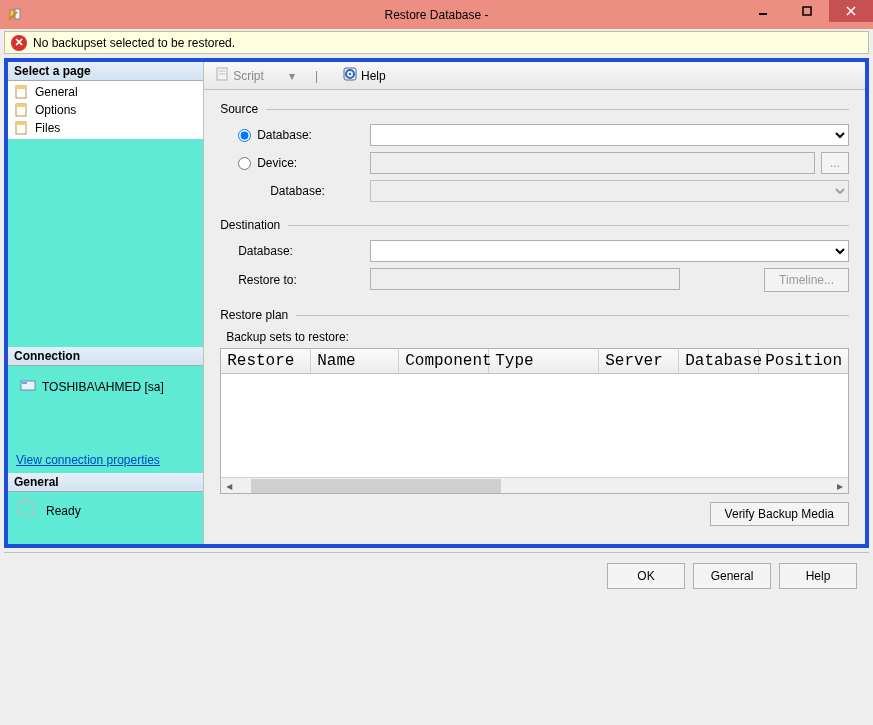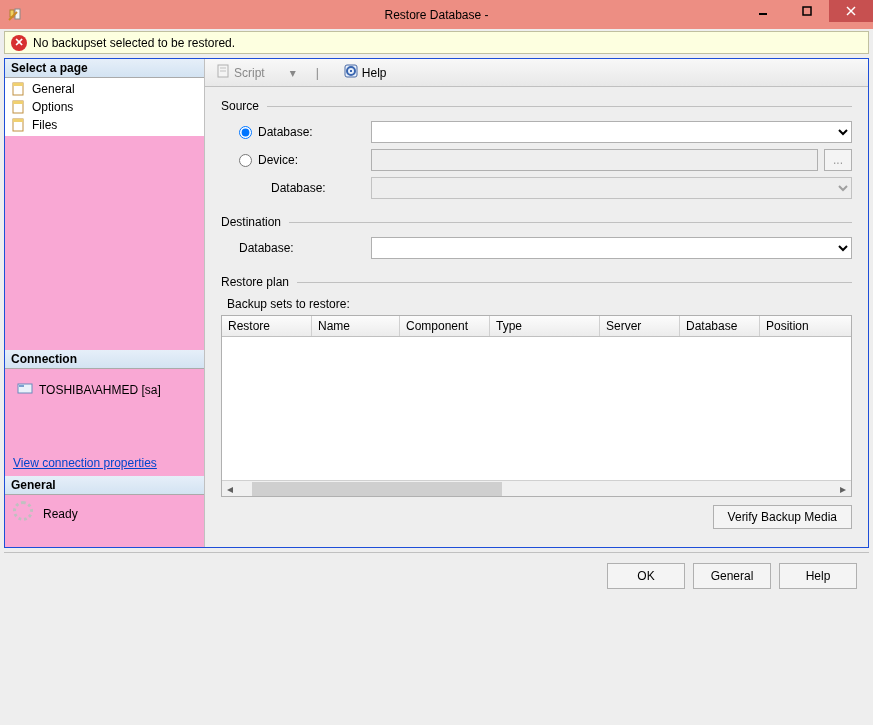--- a/index.html
+++ b/index.html
@@ -7,21 +7,21 @@
 .titlebar { height: 29px; background: #ed8e83; display: flex; align-items: center; position: relative; }
 .titlebar-icon { width: 16px; height: 16px; margin-left: 8px; display: flex; align-items: center; justify-content: center; }
 .titlebar-title { position: absolute; left: 50%; transform: translateX(-50%); color: #000; font-size: 12px; }
 .winbtns { position: absolute; right: 0; top: 0; display: flex; height: 22px; }
 .winbtn { width: 44px; height: 22px; display: flex; align-items: center; justify-content: center; color: #000; }
 .winbtn.close { background: #c75050; color: #fff; }
 
 .warning-bar { height: 23px; background: #fdffe0; border: 1px solid #c0c0a0; display: flex; align-items: center; padding: 0 6px; margin: 2px 4px 0 4px; }
 .err-icon { width: 16px; height: 16px; border-radius: 50%; background: #d73030; display: flex; align-items: center; justify-content: center; color: #fff; font-weight: bold; font-size: 11px; margin-right: 6px; }
 
-.main { display: flex; height: 490px; margin: 4px; background: #f9a8d4; border: 1px solid #1d4ed8; }
+.main { display: flex; height: 490px; margin: 4px; background: #5eead4; border: 4px solid #1d4ed8; }
 .leftnav { width: 200px; border-right: 1px solid #c0c0c0; display: flex; flex-direction: column; }
 .panel-hdr { background: linear-gradient(#e6eff9,#d3e3f2); border-bottom: 1px solid #aaa; padding: 2px 6px; font-weight: bold; }
 .nav-list { flex: 0 0 auto; padding: 2px 0; background: #fff; }
 .nav-item { display: flex; align-items: center; padding: 1px 6px; cursor: default; }
 .nav-item.selected { background: #fff; }
 .nav-icon { width: 16px; height: 16px; margin-right: 5px; display: flex; align-items: center; justify-content: center; }
 .spacer1 { flex: 1; }
 .conn-box { padding: 12px; font-size: 12px; display: flex; align-items: center; gap: 6px; }
 .link { color: #0046cc; text-decoration: underline; padding: 6px 8px; display: block; }
 .progress-box { padding: 6px 8px; display: flex; align-items: flex-end; }
@@ -47,21 +47,21 @@
 select { width: 100%; }
 input.readonly { background: #eeeeee; }
 .btn-small { width: 28px; height: 22px; border: 1px solid #b0b0b0; background: #f4f4f4; display: flex; align-items: center; justify-content: center; }
 .btn-small.disabled { color: #9a9a9a; }
 .btn { height: 24px; padding: 0 14px; border: 1px solid #b0b0b0; background: #f4f4f4; }
 .btn.disabled { color: #9a9a9a; }
 
 .plan-group { flex: 1; display: flex; flex-direction: column; }
 .table-wrap { flex: 1; border: 1px solid #b0b0b0; background: #fff; display: flex; flex-direction: column; }
 .thead { display: flex; background: linear-gradient(#fcfcfc,#ececec); border-bottom: 1px solid #c0c0c0; }
-.th { padding: 3px 6px; border-right: 1px solid #d0d0d0; font-size: 12px; }
+.th { padding: 3px 6px; border-right: 1px solid #d0d0d0; font-size: 16px; font-family: Liberation Mono, monospace; }
 .tbody { flex: 1; }
 .hscroll { height: 16px; background: #f0f0f0; border-top: 1px solid #d0d0d0; display: flex; align-items: center; }
 .hscroll-track { flex: 1; position: relative; height: 14px; }
 .hscroll-thumb { position: absolute; left: 14px; width: 250px; height: 14px; background: #cfcfcf; }
 .hscroll-arrow { width: 16px; height: 14px; display: flex; align-items: center; justify-content: center; color: #606060; }
 
 .verify-row { display: flex; justify-content: flex-end; padding-top: 8px; }
 
 .footer { height: 46px; border-top: 1px solid #c0c0c0; display: flex; justify-content: flex-end; align-items: center; gap: 8px; padding: 0 12px; margin: 0 4px; background: #eeeeee; }
 .footer .btn { width: 78px; height: 26px; }
@@ -215,20 +215,28 @@
         <div class="group-hdr">
             <span>Destination</span>
             <div class="group-line"></div>
           </div>
         <div class="row">
           <div class="row-label">Database:</div>
           <div class="row-ctrl">
               <select></select>
             </div>
         </div>
+        <div class="row">
+          <div class="row-label">Restore to:</div>
+          <div class="row-ctrl">
+            <input type="text" class="readonly" style="flex: 0 0 310px;" readonly="">
+            <div style="flex:1"></div>
+            <button class="btn disabled">Timeline...</button>
+          </div>
+        </div>
       </div>
 
       <div class="group plan-group">
         <div class="group-hdr">
             <span>Restore plan</span>
             <div class="group-line"></div>
           </div>
         <div style="padding:0 0 4px 6px">Backup sets to restore:</div>
         <div class="table-wrap">
           <div class="thead">

